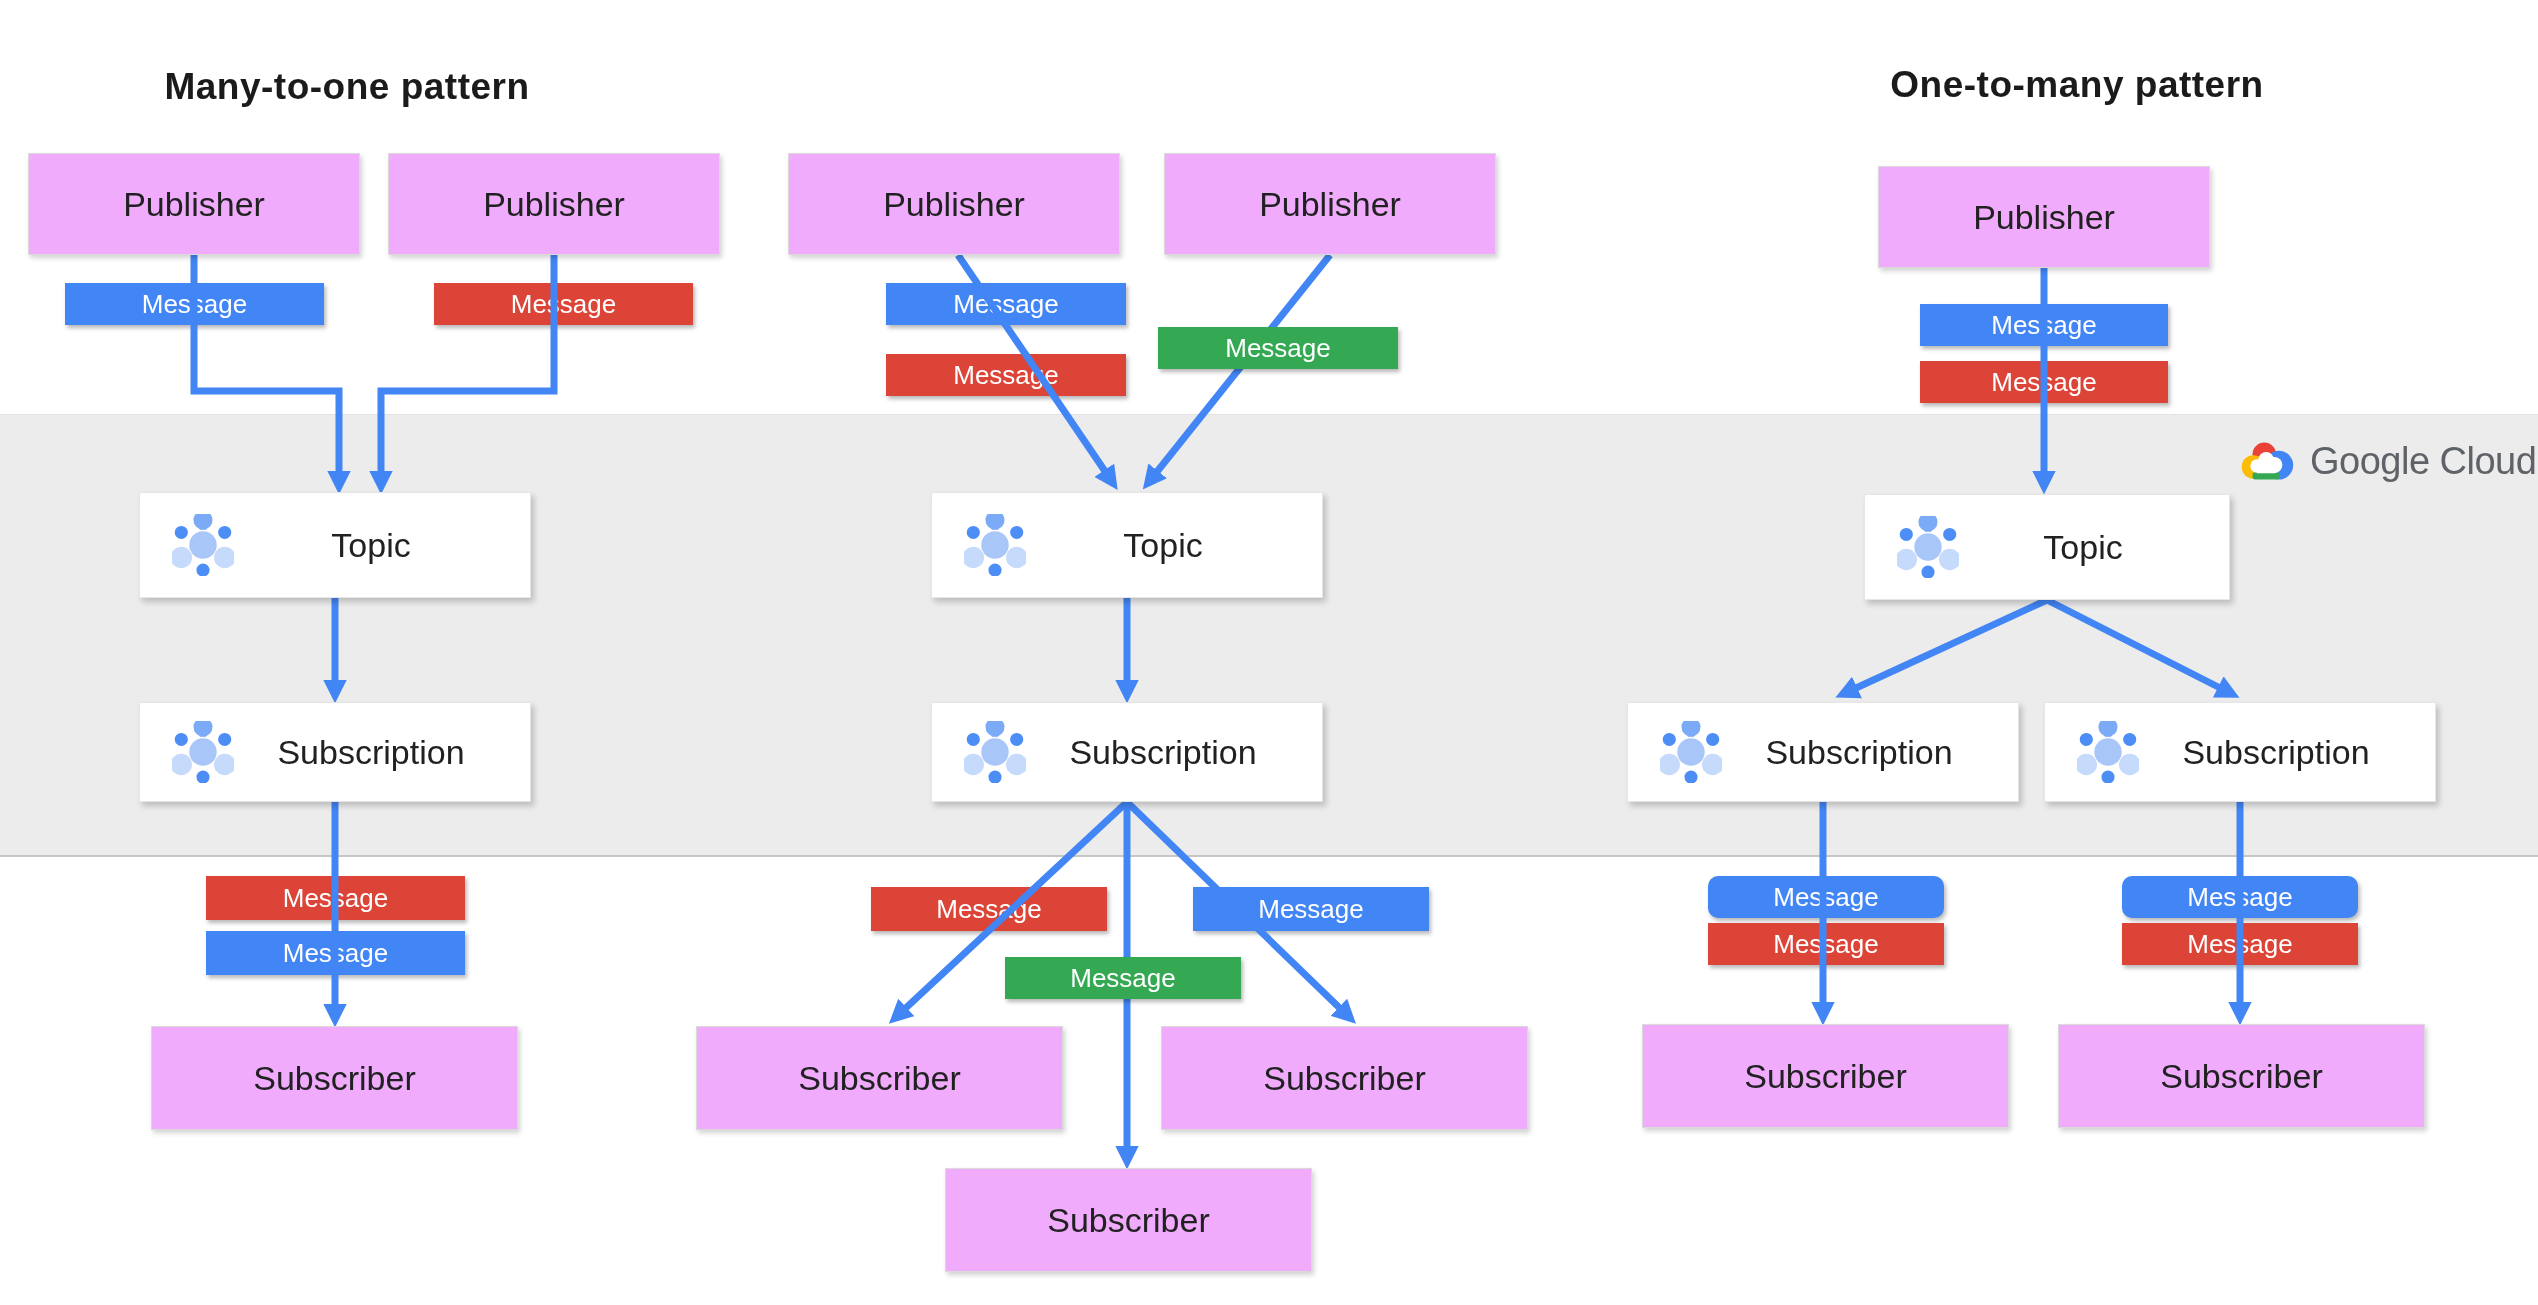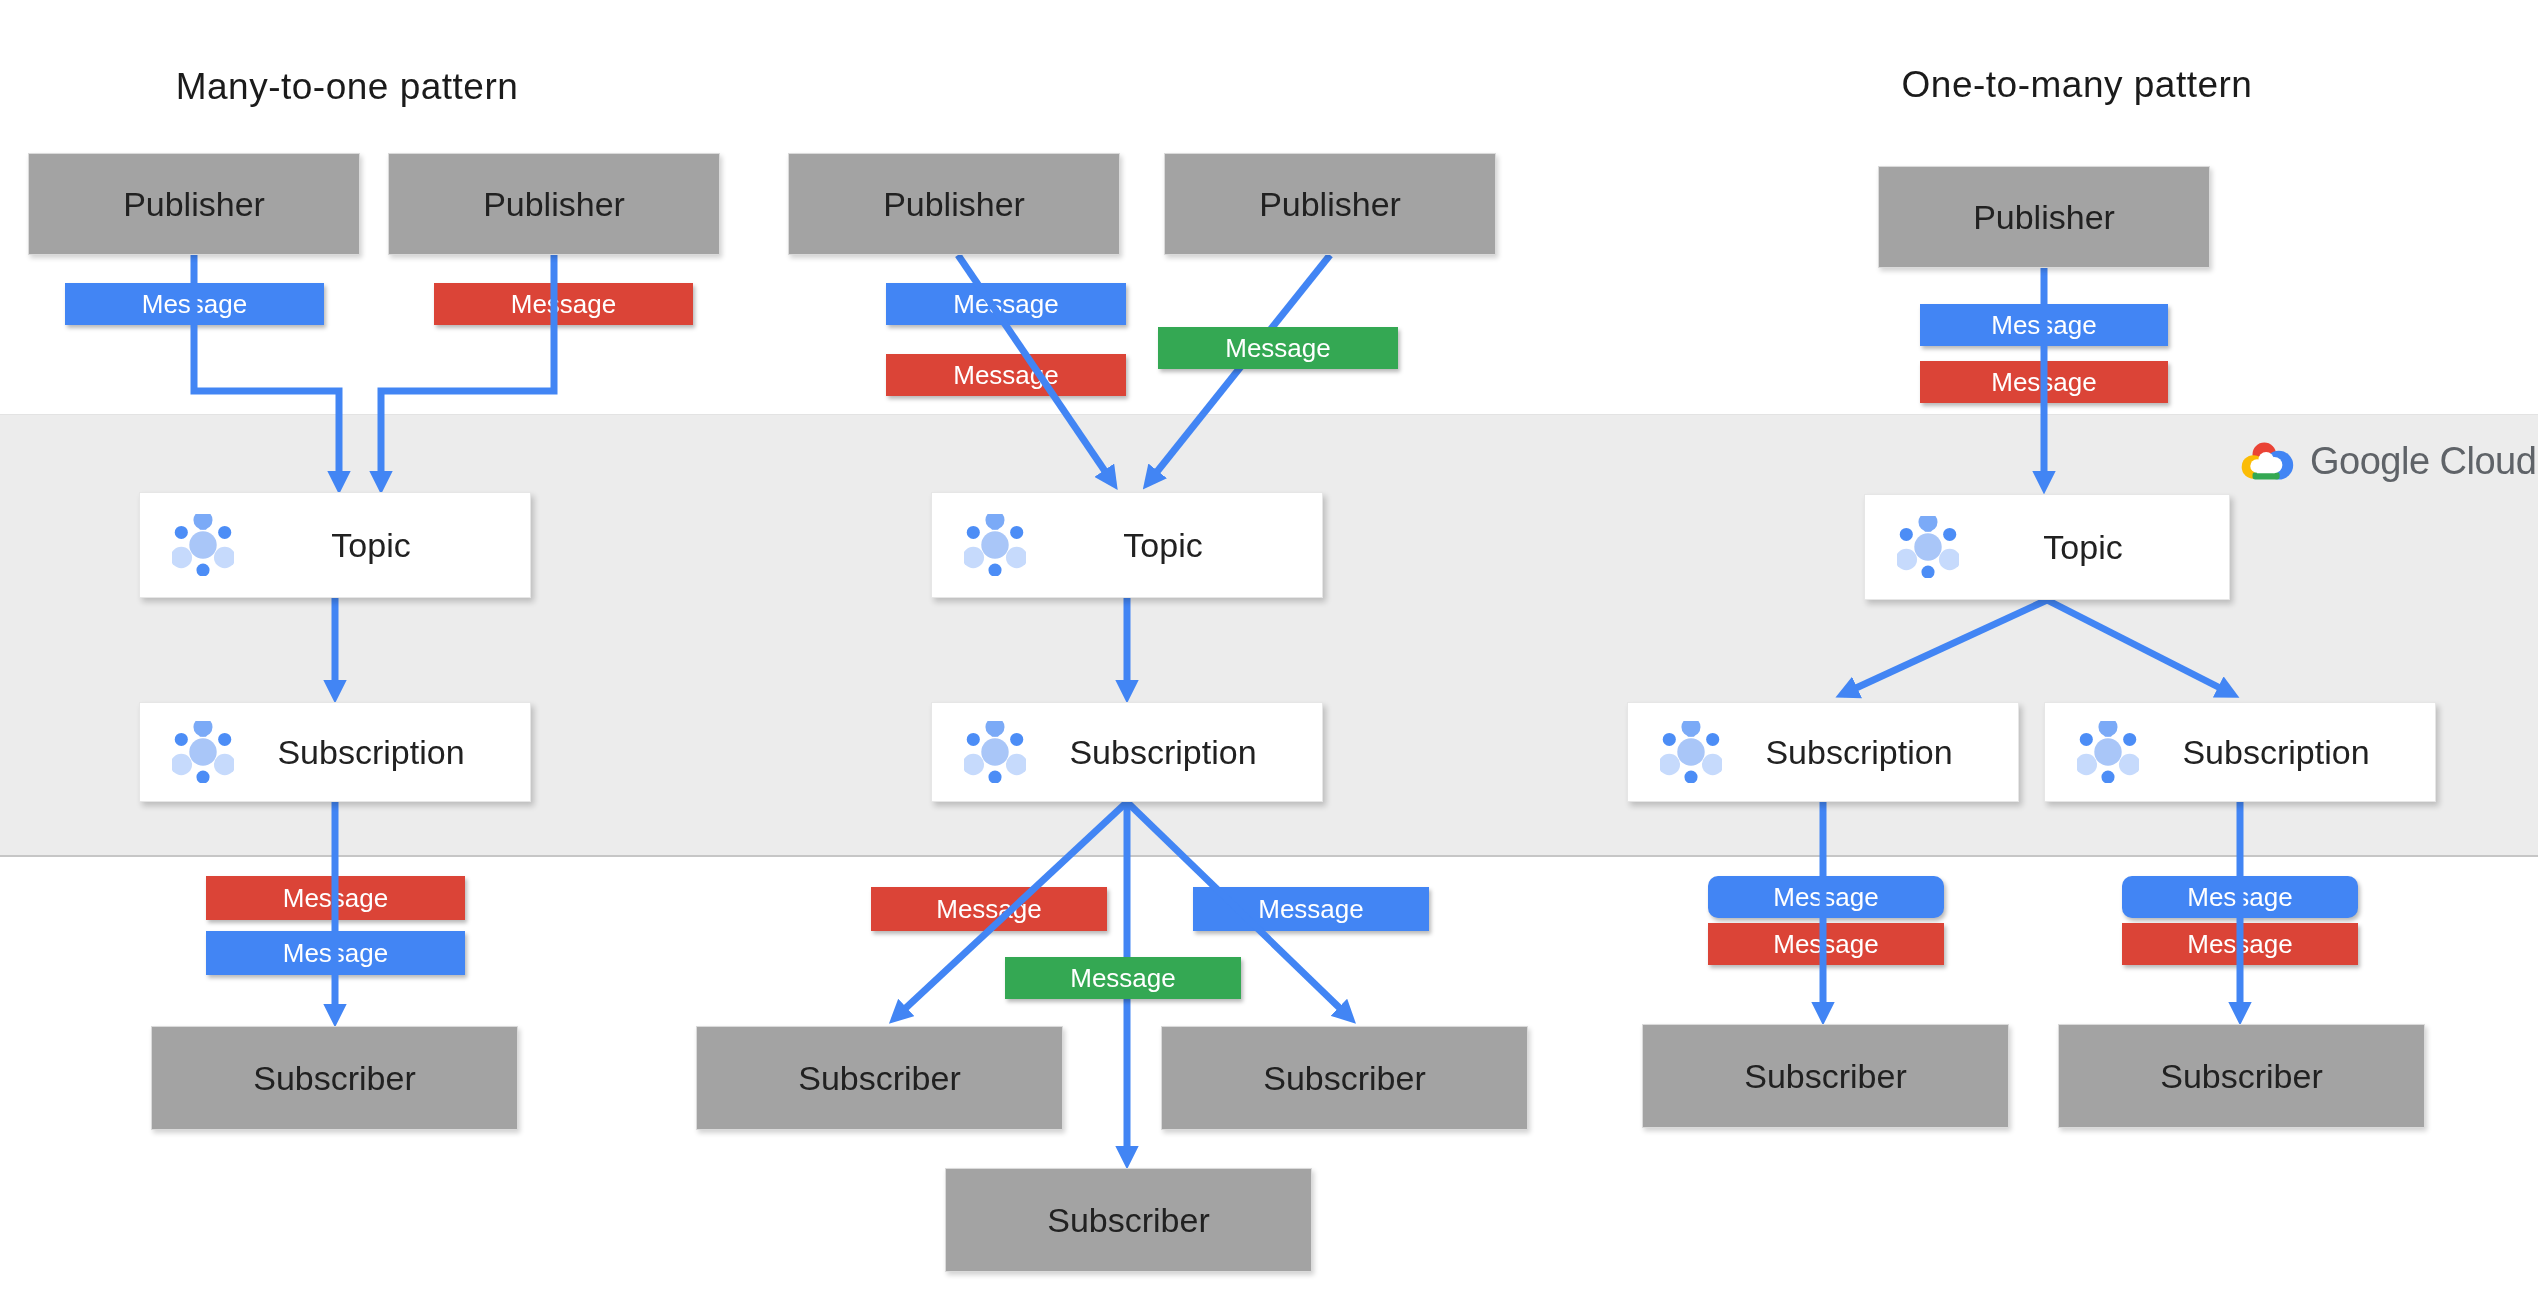--- a/index.html
+++ b/index.html
@@ -4,27 +4,27 @@
 <style>
   html,body{margin:0;padding:0;background:#fff;}
   .canvas{position:relative;width:2538px;height:1305px;background:#ffffff;overflow:hidden;
           font-family:"Liberation Sans",sans-serif;}
   .band{position:absolute;left:0;width:100%;z-index:0;border-top:1px solid #e3e3e3;border-bottom:2px solid #c6c6c6;}
   #badges-layer,#badges-top-layer,#nodes-layer,#titles-layer{position:absolute;left:0;top:0;width:100%;height:100%;pointer-events:none;}
   #badges-layer{z-index:1;}
   #arrow-layer{position:absolute;left:0;top:0;z-index:2;}
   #badges-top-layer{z-index:3;}
   #nodes-layer{z-index:4;}
-  #titles-layer{z-index:5;}
+  #titles-layer{z-index:5;font-weight:bold;}
   .badge{position:absolute;display:flex;align-items:center;justify-content:center;
          color:#fff;font-size:26px;box-shadow:2px 3px 4px rgba(0,0,0,.28);}
   .badge.rounded{border-radius:10px;}
   .node{position:absolute;display:flex;align-items:center;justify-content:center;
         font-size:34px;color:#212121;box-sizing:border-box;}
-  .node.gray{background:#a3a3a3;border:1px solid #dadada;box-shadow:2px 3px 5px rgba(0,0,0,.18);align-items:center;}
+  .node.gray{background:#f0abfc;border:1px solid #dadada;box-shadow:2px 3px 5px rgba(0,0,0,.18);align-items:center;}
   .node.white{background:#ffffff;border:1px solid #e6e6e6;box-shadow:3px 4px 6px rgba(0,0,0,.20);
               justify-content:flex-start;padding-left:32px;}
   .node.white .nlabel{flex:1;text-align:center;padding-right:40px;}
   .node .icon{width:62px;height:62px;flex:0 0 62px;margin-right:18px;}
   .col-title{position:absolute;transform:translateX(-50%);white-space:pre;
              font-size:37px;color:#1b1b1b;letter-spacing:.5px;}
   .logo{position:absolute;display:flex;align-items:center;gap:14px;z-index:5;text-align:center;}
   .logo .wordmark{font-size:38px;color:#5f6368;letter-spacing:-.5px;}
 </style>
 </head>

